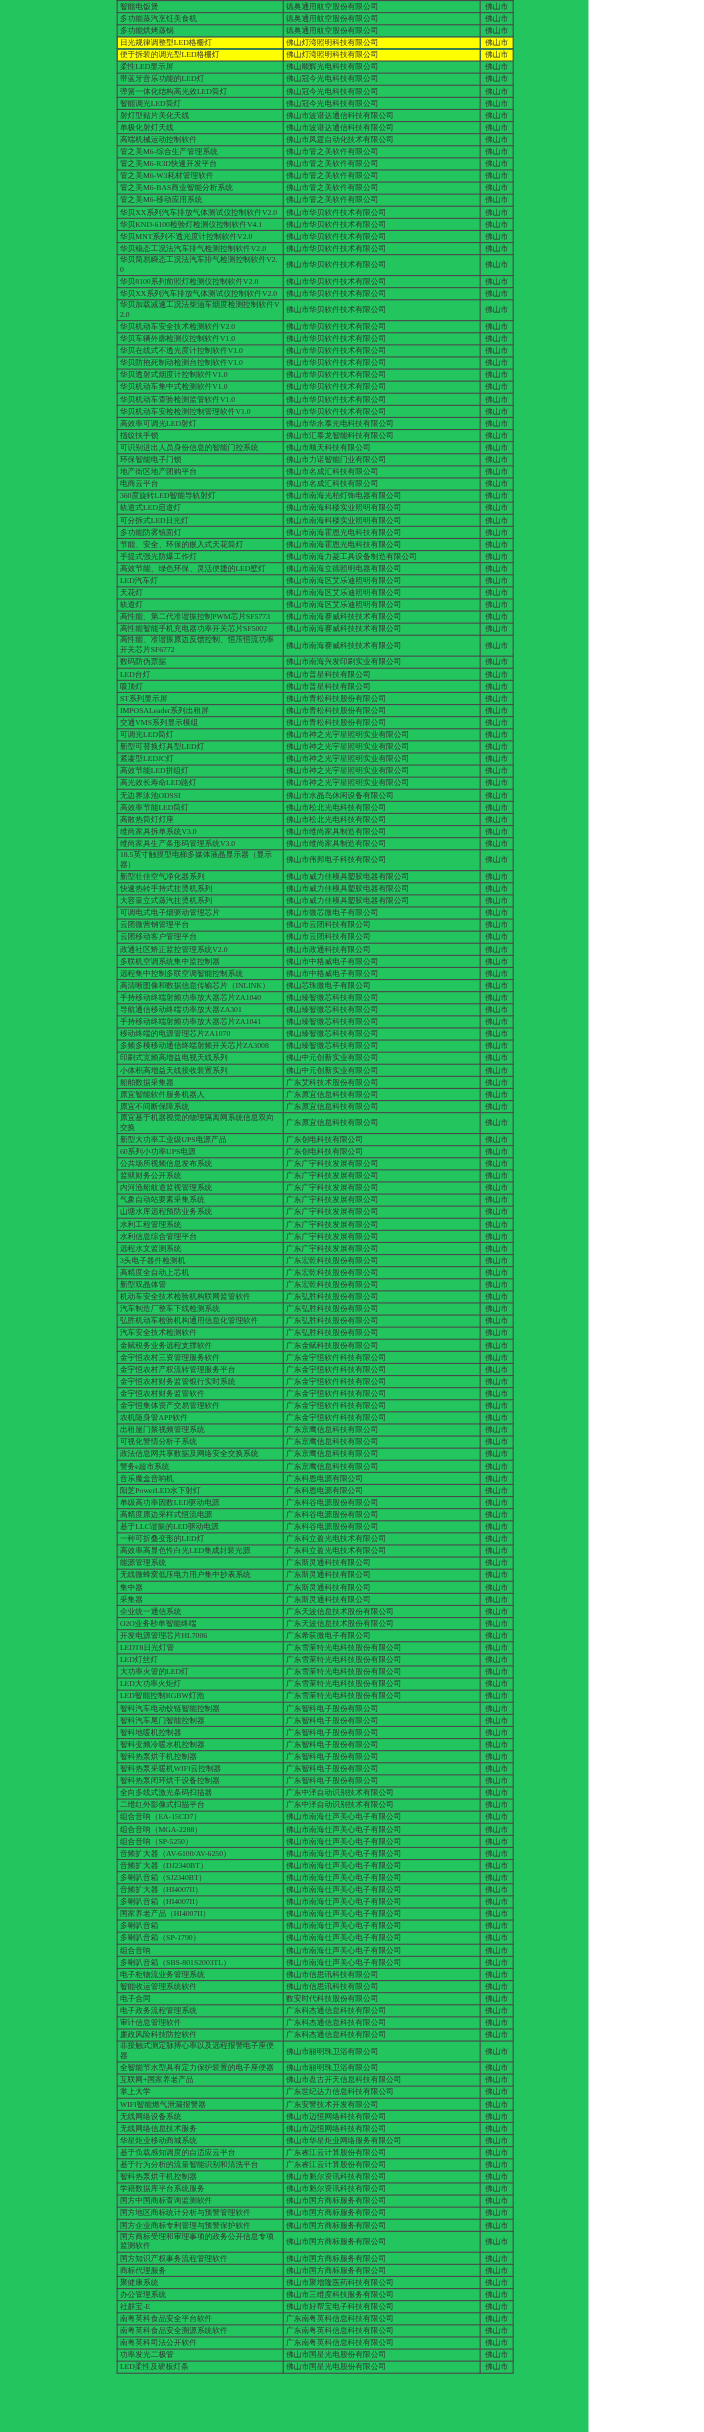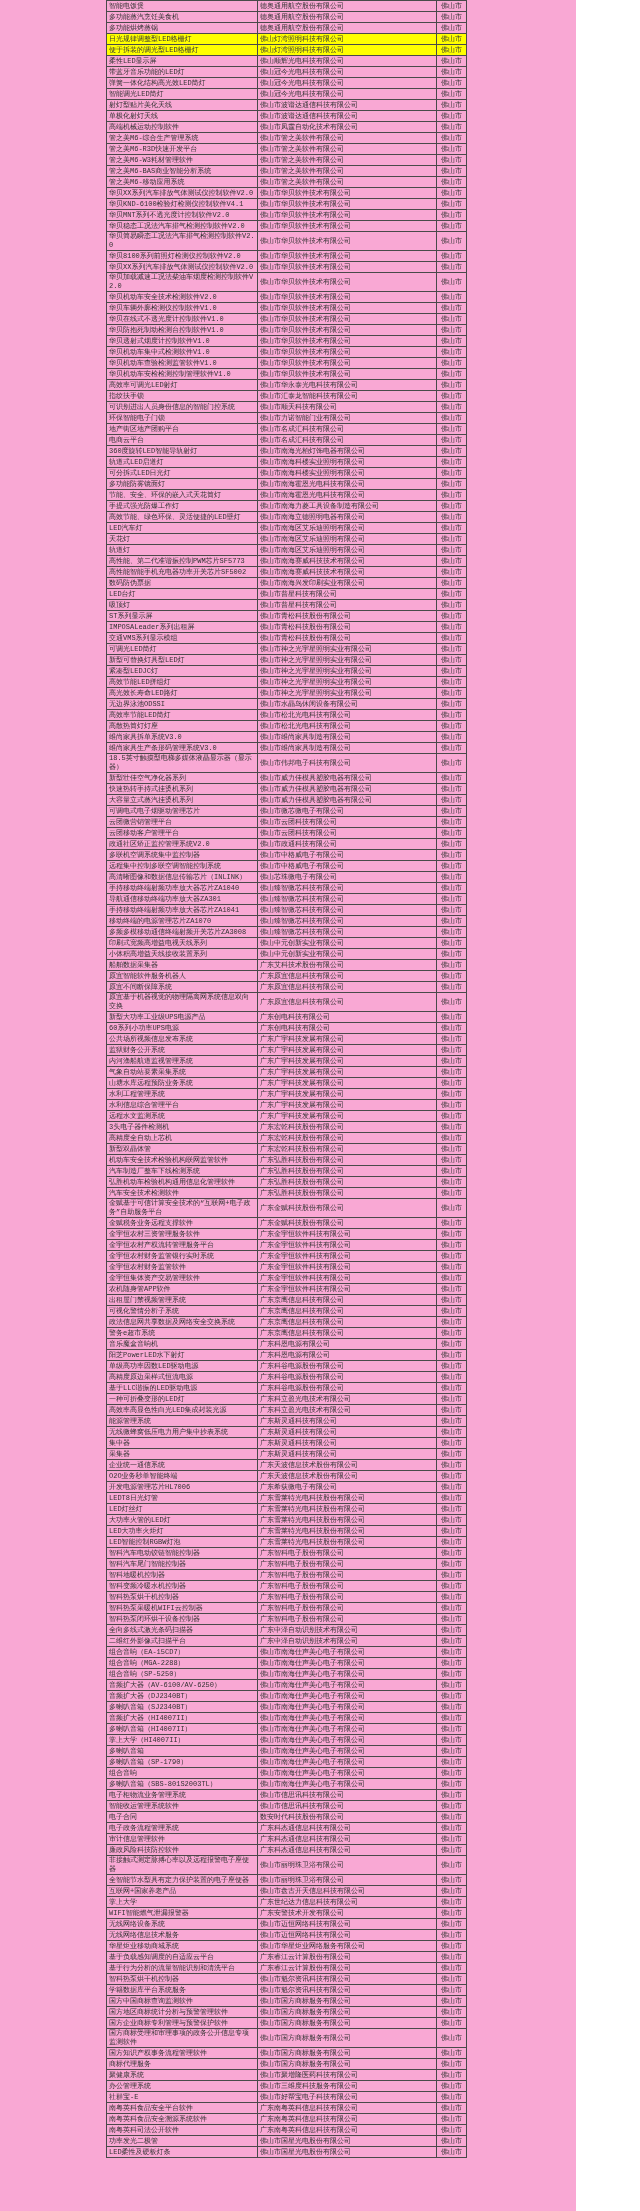--- a/index.html
+++ b/index.html
@@ -2,25 +2,25 @@
 <html><head>
 <meta charset="utf-8">
 <style>
   html, body {
     margin: 0;
     padding: 0;
     background: #ffffff;
   }
   #screen {
     position: relative;
-    width: 576px;
+    width: 535px;
     height: 2211px;
     overflow: hidden;
-    background: #f9a8d4;
-    font-family: Liberation Mono, monospace;
+    background: #22c55e;
+    font-family: Liberation Serif, serif;
   }
   #records-table {
     position: absolute;
     left: 106px;
     top: 0;
     width: 360px;
     border-collapse: collapse;
     table-layout: fixed;
   }
   #records-table td {
@@ -300,20 +300,25 @@
           <td class="col-product">高性能、第二代准谐振控制PWM芯片SF5773</td>
           <td class="col-company">佛山市南海赛威科技技术有限公司</td>
           <td class="col-city">佛山市</td>
         </tr>
         <tr>
           <td class="col-product">高性能智能手机充电器功率开关芯片SF5002</td>
           <td class="col-company">佛山市南海赛威科技技术有限公司</td>
           <td class="col-city">佛山市</td>
         </tr>
         <tr>
+          <td class="col-product">高性能、准谐振原边反馈控制、恒压恒流功率开关芯片SF6772</td>
+          <td class="col-company">佛山市南海赛威科技技术有限公司</td>
+          <td class="col-city">佛山市</td>
+        </tr>
+        <tr>
           <td class="col-product">数码防伪票据</td>
           <td class="col-company">佛山市南海兴发印刷实业有限公司</td>
           <td class="col-city">佛山市</td>
         </tr>
         <tr>
           <td class="col-product">LED台灯</td>
           <td class="col-company">佛山市普星科技有限公司</td>
           <td class="col-city">佛山市</td>
         </tr>
         <tr>
@@ -575,25 +580,20 @@
           <td class="col-product">弘胜机动车检验机构通用信息化管理软件</td>
           <td class="col-company">广东弘胜科技股份有限公司</td>
           <td class="col-city">佛山市</td>
         </tr>
         <tr>
           <td class="col-product">汽车安全技术检测软件</td>
           <td class="col-company">广东弘胜科技股份有限公司</td>
           <td class="col-city">佛山市</td>
         </tr>
         <tr>
-          <td class="col-product">金赋基于可信计算安全技术的“互联网+电子政务”自助服务平台</td>
-          <td class="col-company">广东金赋科技股份有限公司</td>
-          <td class="col-city">佛山市</td>
-        </tr>
-        <tr>
           <td class="col-product">金赋税务业务远程支撑软件</td>
           <td class="col-company">广东金赋科技股份有限公司</td>
           <td class="col-city">佛山市</td>
         </tr>
         <tr>
           <td class="col-product">金宇恒农村三资管理服务软件</td>
           <td class="col-company">广东金宇恒软件科技有限公司</td>
           <td class="col-city">佛山市</td>
         </tr>
         <tr>
@@ -815,21 +815,21 @@
           <td class="col-product">音频扩大器（HI4007II）</td>
           <td class="col-company">佛山市南海仕声美心电子有限公司</td>
           <td class="col-city">佛山市</td>
         </tr>
         <tr>
           <td class="col-product">多喇叭音箱（HI4007II）</td>
           <td class="col-company">佛山市南海仕声美心电子有限公司</td>
           <td class="col-city">佛山市</td>
         </tr>
         <tr>
-          <td class="col-product">掌上大学（HI4007II）</td>
+          <td class="col-product">国家养老产品（HI4007II）</td>
           <td class="col-company">佛山市南海仕声美心电子有限公司</td>
           <td class="col-city">佛山市</td>
         </tr>
         <tr>
           <td class="col-product">多喇叭音箱</td>
           <td class="col-company">佛山市南海仕声美心电子有限公司</td>
           <td class="col-city">佛山市</td>
         </tr>
         <tr>
           <td class="col-product">多喇叭音箱（SP-1790）</td>

